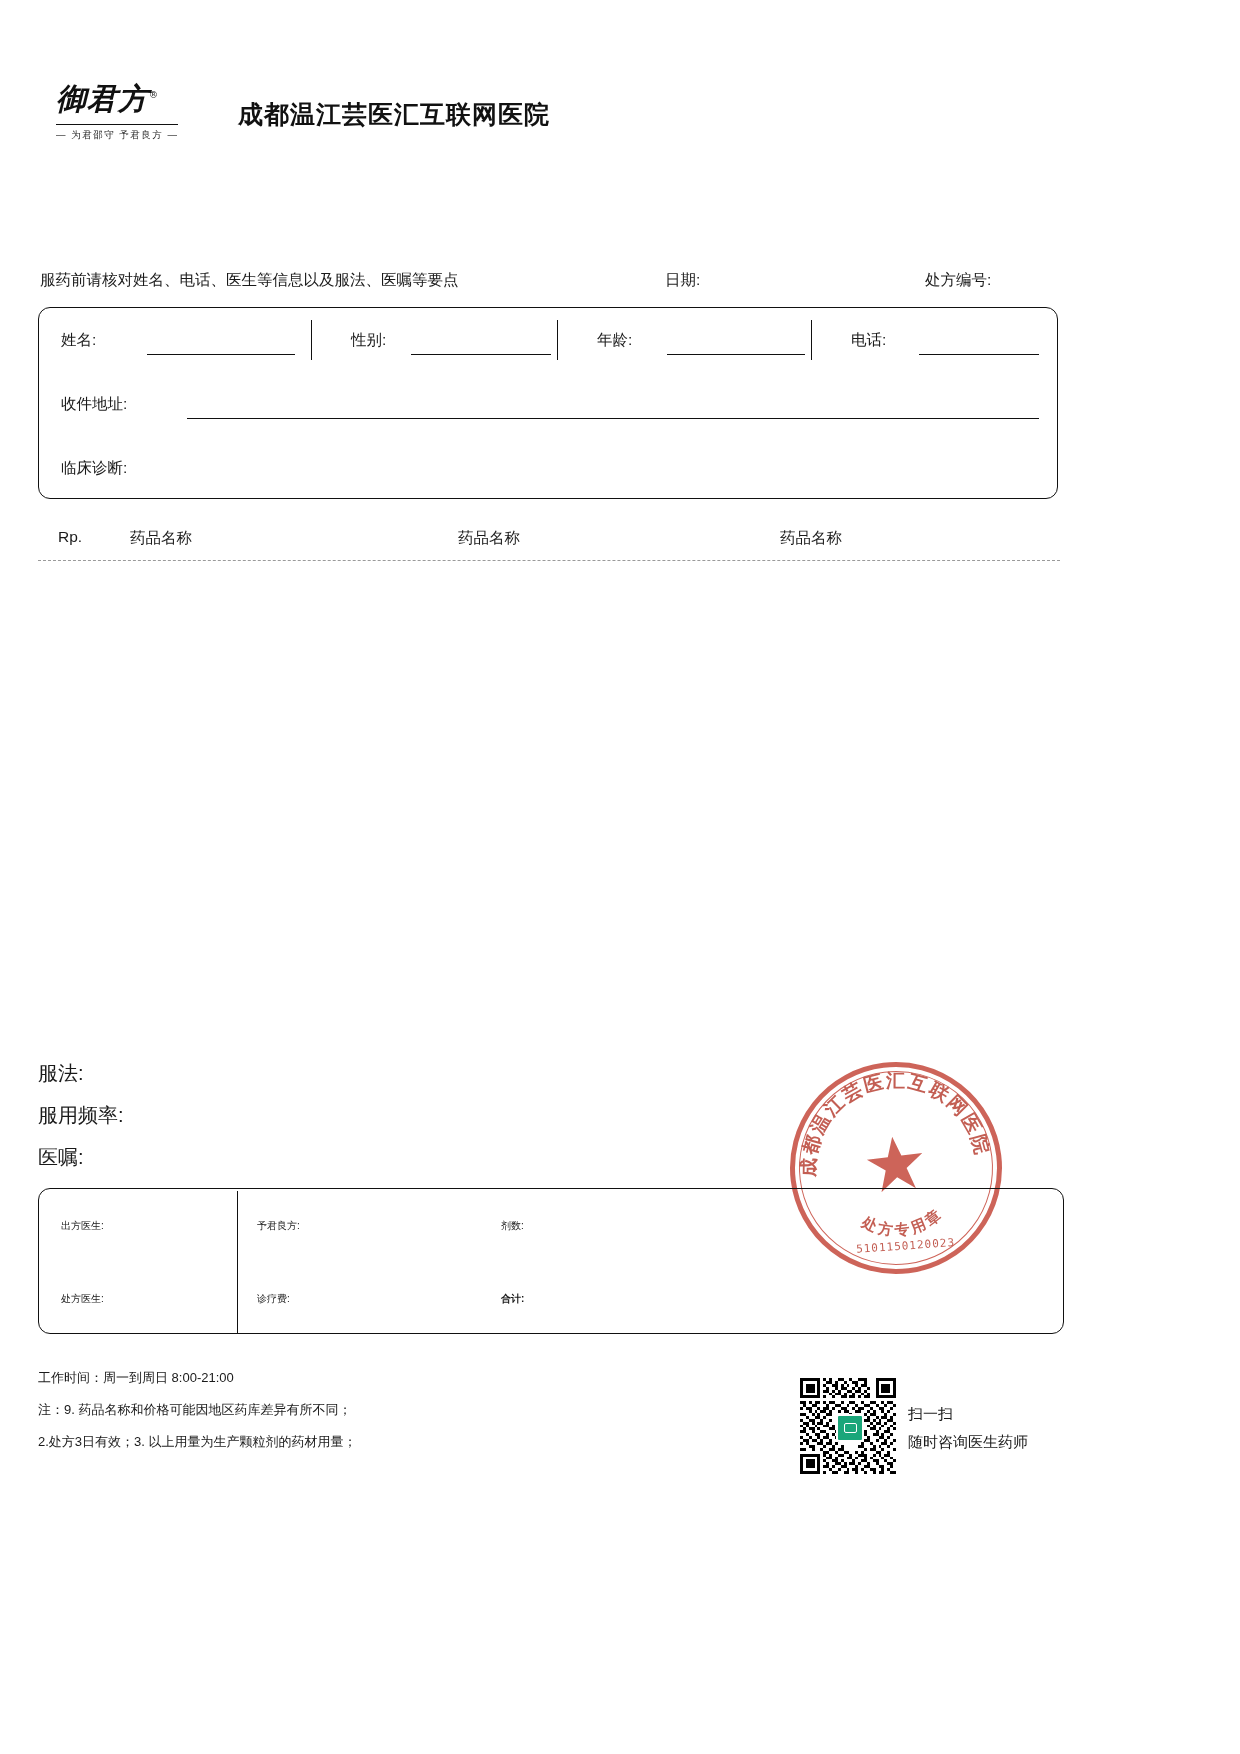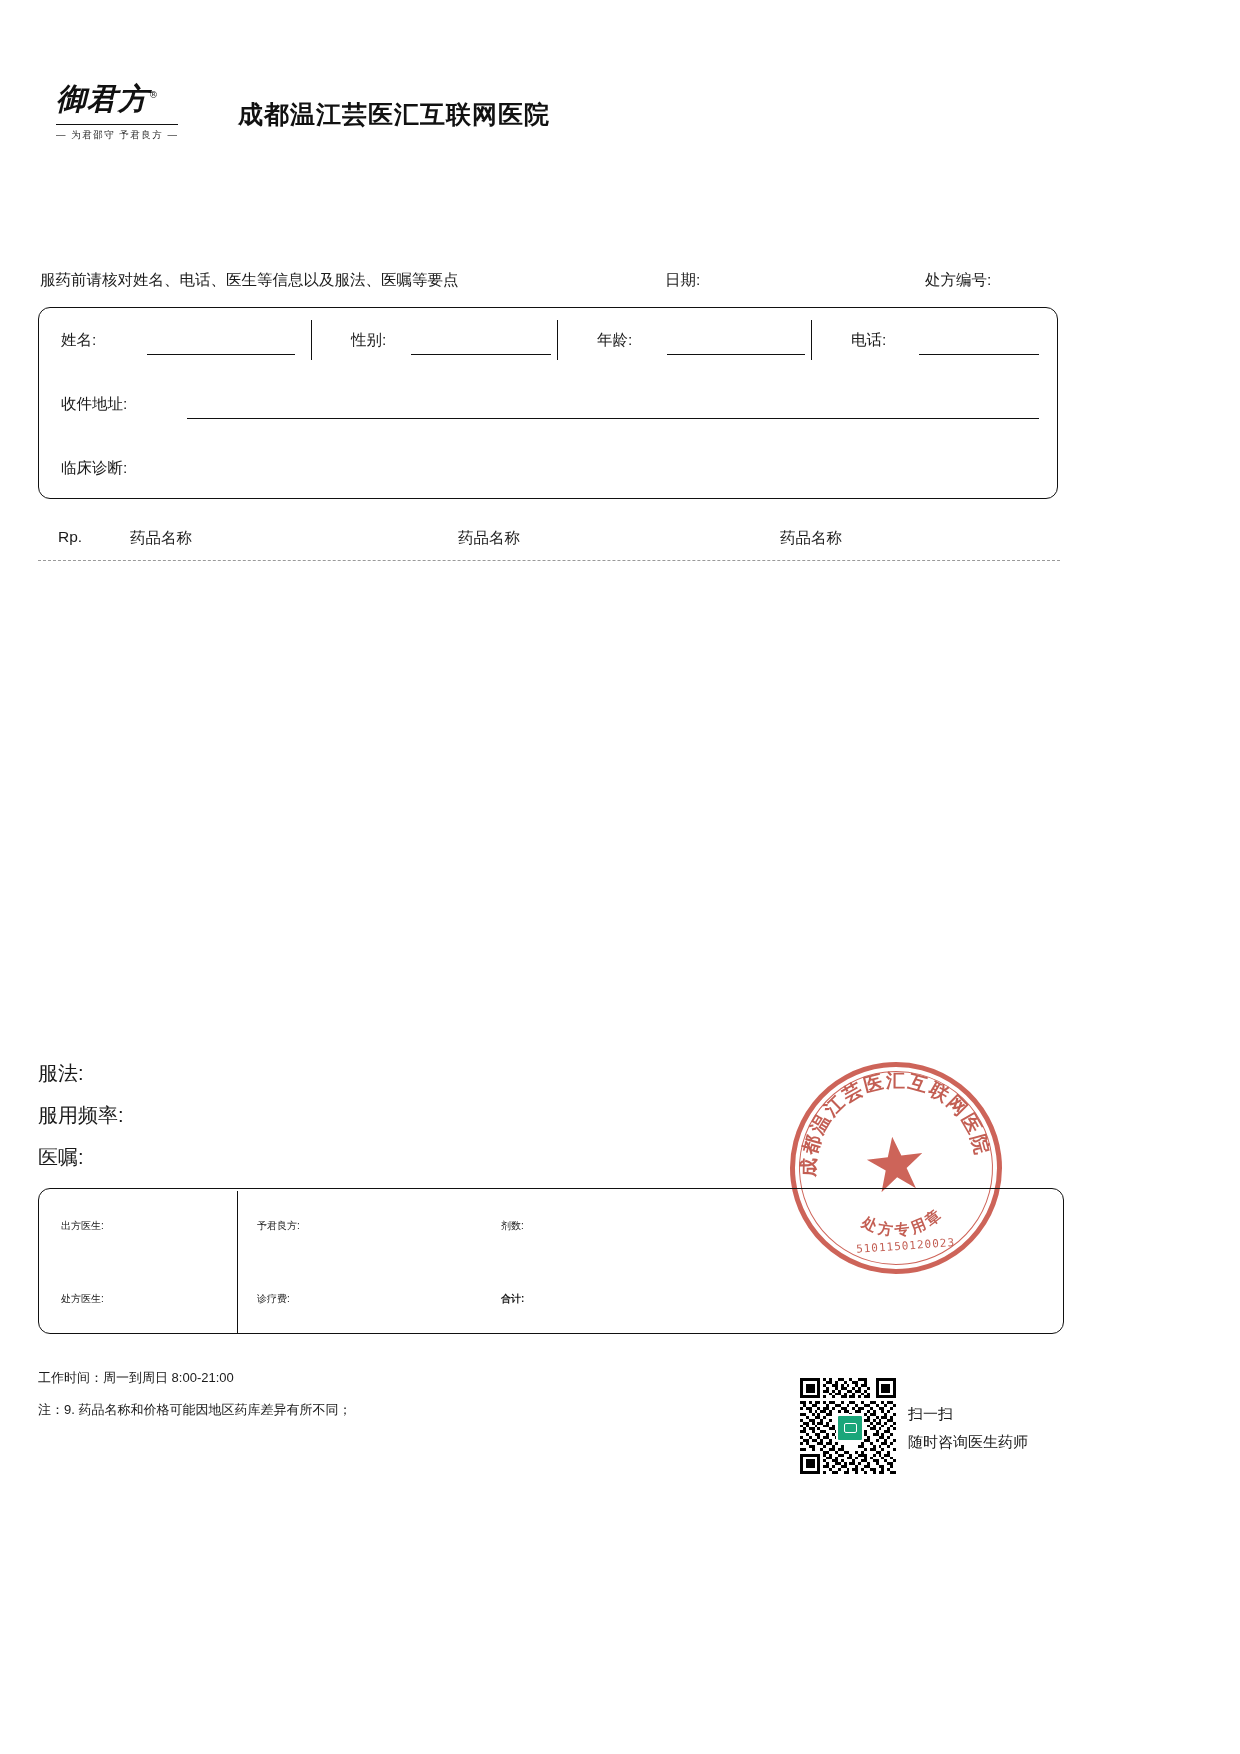--- a/index.html
+++ b/index.html
@@ -389,20 +389,21 @@
     <div class="fb-row">
       <div class="cell" style="left:22px;">处方医生:</div>
       <div class="cell" style="left:218px;">诊疗费:</div>
       <div class="cell" style="left:462px;font-weight:bold;">合计:</div>
     </div>
   </div>
 
   <div class="notes">
     <div>工作时间：周一到周日  8:00-21:00</div>
     <div>注：9. 药品名称和价格可能因地区药库差异有所不同；</div>
+    <div>2.处方3日有效；3. 以上用量为生产颗粒剂的药材用量；</div>
   </div>
 
   <div class="qr-wrap">
     <div class="qr-code">
       <svg viewBox="0 0 33 33" width="96" height="96" shape-rendering="crispEdges">
         <rect width="33" height="33" fill="#fff"></rect>
         <g fill="#000">
           <rect x="0" y="0" width="7" height="1"></rect>
             <rect x="0" y="6" width="7" height="1"></rect>
           <rect x="0" y="0" width="1" height="7"></rect>

